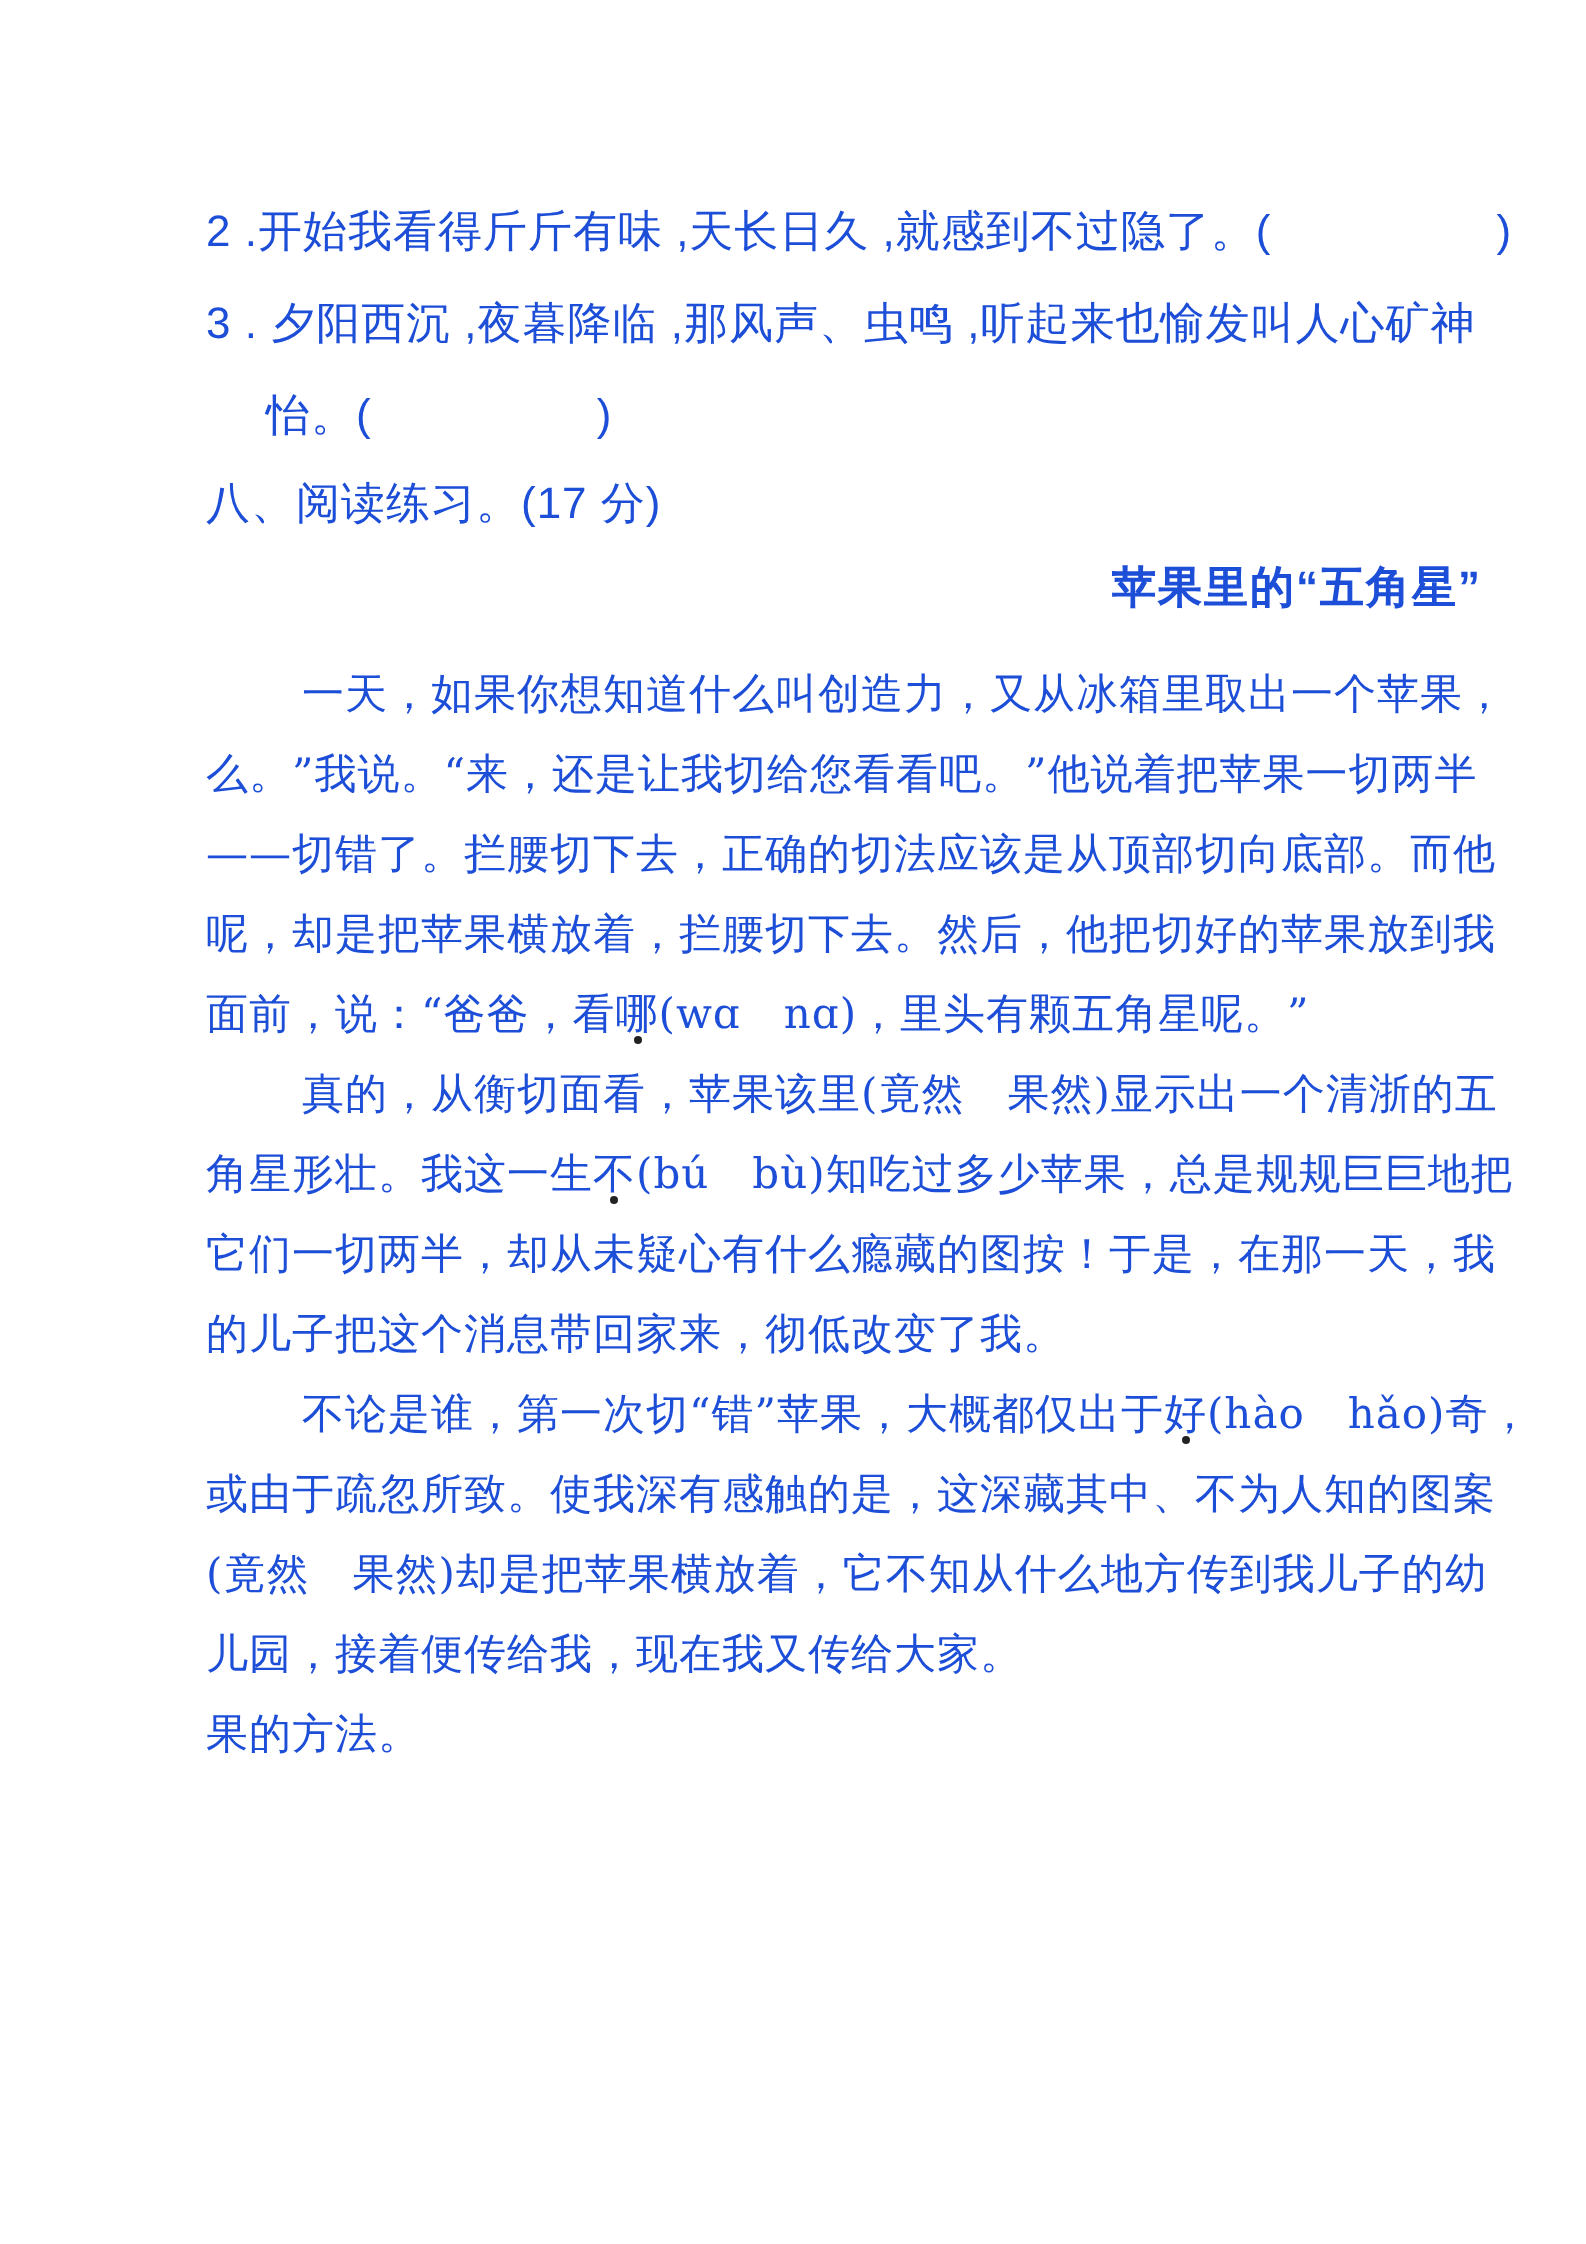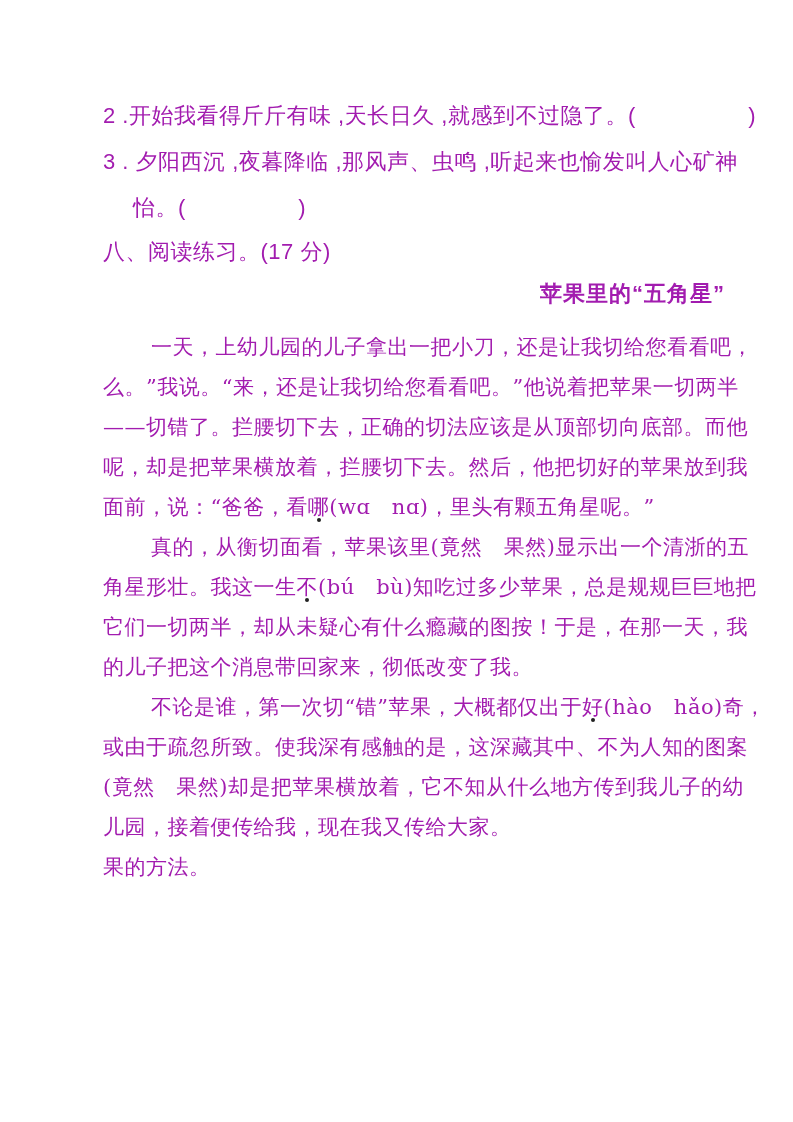--- a/index.html
+++ b/index.html
@@ -2,22 +2,22 @@
 <html><head>
 <meta charset="utf-8">
 <style>
   html, body { margin: 0; padding: 0; background: #ffffff; }
   .page {
     position: relative;
     width: 793px;
     height: 1122px;
     background: #ffffff;
     box-sizing: border-box;
-    padding: 93px 68px 0 103px;
-    color: #a21caf;
+    padding: 93px 52px 0 103px;
+    color: #1d4ed8;
     overflow: hidden;
   }
   .q {
     font-family: "Liberation Sans", sans-serif;
     font-size: 22px;
     line-height: 46px;
     white-space: pre;
     letter-spacing: 0.5px;
   }
   .q.cont { padding-left: 30px; }
@@ -64,21 +64,21 @@
 <div class="page">
 
   <div class="q">2 .开始我看得斤斤有味 ,天长日久 ,就感到不过隐了。(　　　　　)</div>
   <div class="q">3 . 夕阳西沉 ,夜暮降临 ,那风声、虫鸣 ,听起来也愉发叫人心矿神</div>
   <div class="q cont">怡。(　　　　　)</div>
 
   <div class="sec-header">八、阅读练习。(17 分)</div>
   <div class="title">苹果里的“五角星”</div>
 
   <div class="passage">
-    <div class="pl pfirst">一天，上幼儿园的儿子拿出一把小刀，还是让我切给您看看吧，</div>
+    <div class="pl pfirst">一天，如果你想知道什么叫创造力，又从冰箱里取出一个苹果，</div>
     <div class="pl">么。”我说。“来，还是让我切给您看看吧。”他说着把苹果一切两半</div>
     <div class="pl">——切错了。拦腰切下去，正确的切法应该是从顶部切向底部。而他</div>
     <div class="pl">呢，却是把苹果横放着，拦腰切下去。然后，他把切好的苹果放到我</div>
     <div class="pl"><span>面前，说：“爸爸，看</span><span class="em-dot">哪</span><span>(wɑ　nɑ)，里头有颗五角星呢。”</span></div>
 
     <div class="pl pfirst">真的，从衡切面看，苹果该里(竟然　果然)显示出一个清浙的五</div>
     <div class="pl"><span>角星形壮。我这一生</span><span class="em-dot">不</span><span>(bú　bù)知吃过多少苹果，总是规规巨巨地把</span></div>
     <div class="pl">它们一切两半，却从未疑心有什么瘾藏的图按！于是，在那一天，我</div>
     <div class="pl">的儿子把这个消息带回家来，彻低改变了我。</div>
 

